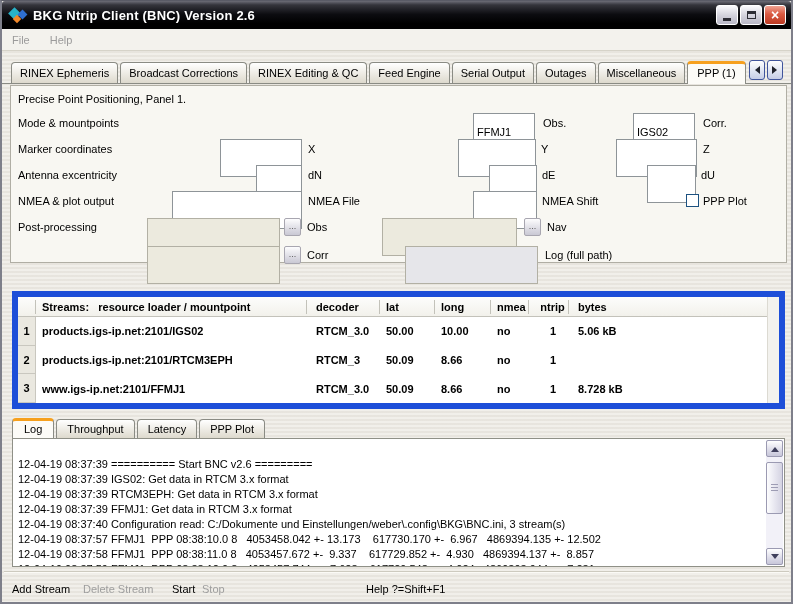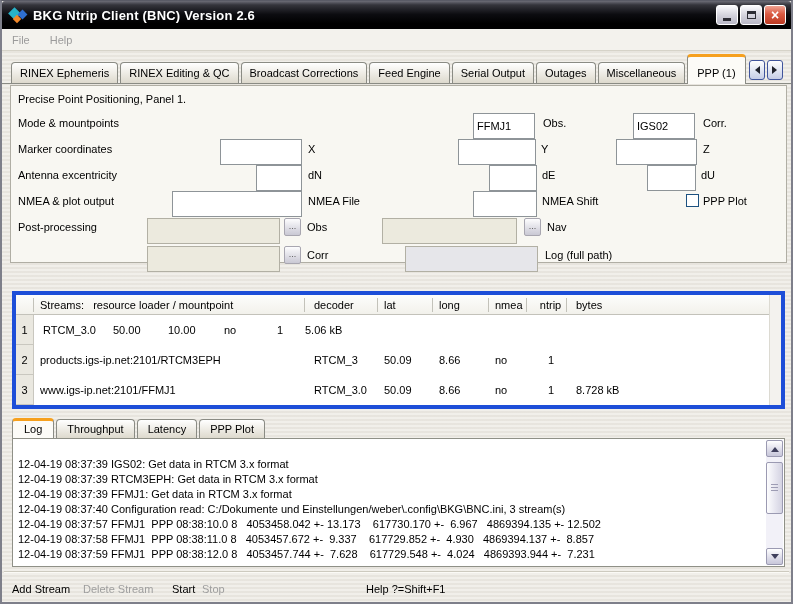--- a/index.html
+++ b/index.html
@@ -64,42 +64,42 @@
     font-size:11px; color:#000;
     padding:4px 8px 4px;
     background:linear-gradient(180deg,#ffffff 0%,#f0eee8 45%,#ddd9cd 100%);
     border:1px solid #8a8b84; border-bottom:none;
     border-radius:4px 4px 0 0;
     margin-right:2px; white-space:nowrap; cursor:default;
   }
   .tab.active{
     background:#fcfbf7;
     border-top:3px solid #f6a01e;
-    padding:10px 9px 5px;
+    padding:3px 9px 5px;
     margin-bottom:-1px;
   }
   .tab-arrows{ position:absolute; right:8px; bottom:3px; display:flex; gap:2px; }
   .arrow-btn{
     width:16px; height:20px; border:1px solid #40549c; border-radius:3px;
     background:linear-gradient(180deg,#ffffff,#dfe4f2 55%,#c6cde6);
     display:flex; align-items:center; justify-content:center; cursor:default;
   }
   .tri-left{ width:0; height:0; border:4px solid transparent; border-right:5px solid #20222c; margin-left:-3px; }
   .tri-right{ width:0; height:0; border:4px solid transparent; border-left:5px solid #20222c; margin-right:-3px; }
 
   
   .groupbox{
     position:absolute; left:8px; top:84px; width:777px; height:178px;
     background:#f8f7f2; border:1px solid #b0aea4;
   }
   .gb-title{ position:absolute; left:7px; top:7px; font-size:11px; }
   .lbl{ position:absolute; font-size:11px; line-height:20px; white-space:nowrap; }
   .inp{
     position:absolute; height:20px; border:1px solid #8e9498; background:#fff;
-    font-family:"Liberation Sans", sans-serif; font-size:11px; padding:12px 3px;
+    font-family:"Liberation Sans", sans-serif; font-size:11px; padding:18px 3px;
   }
   .inp.dis{ background:#eceade; border-color:#b2b0a4; height:18px; }
   .inp.dis2{ background:#e6e6ea; border-color:#b2b0a4; height:18px; }
   .combo{
     position:absolute; left:170px; top:27px; width:128px; height:20px;
     border:1px solid #8e9498; background:#fff; font-size:11px;
   }
   .combo .combo-text{ position:absolute; left:4px; top:3px; }
   .combo .combo-btn{
     position:absolute; right:1px; top:1px; width:17px; height:16px;
@@ -115,22 +115,22 @@
     font-size:9px; color:#555; text-align:center; line-height:14px; cursor:default;
   }
   .checkbox{
     position:absolute; width:13px; height:13px; background:#fff;
     border:1px solid #1c5180;
   }
 
   
   .table{
     position:absolute; left:10px; top:290px; width:773px; height:118px;
-    background:#fff; border:4px solid #1d4ed8;
-    display:flex; flex-direction:column; font-size:11px;
+    background:#fff; border:6px solid #1d4ed8;
+    display:flex; flex-direction:column; font-size:11px;font-weight:bold;
   }
   .thead{
     display:flex; height:20px; background:linear-gradient(180deg,#fdfdfc,#f2f1eb);
     border-bottom:1px solid #c3c2ba; align-items:center;
   }
   .th{ height:14px; line-height:14px; border-right:1px solid #c3c2ba; white-space:pre; }
   .trow{ display:flex; flex:1; align-items:center; }
   .td{ white-space:pre; }
   .c-num{ width:18px; text-align:center; }
   .trow .c-num{
@@ -216,22 +216,22 @@
       </div>
     </div>
 
     <div class="menubar">
       <span>File</span>
       <span>Help</span>
     </div>
 
     <div class="tabstrip">
       <div class="tab">RINEX Ephemeris</div>
+      <div class="tab">Broadcast Corrections</div>
       <div class="tab">RINEX Editing &amp; QC</div>
-      <div class="tab">Broadcast Corrections</div>
       <div class="tab">Feed Engine</div>
       <div class="tab">Serial Output</div>
       <div class="tab">Outages</div>
       <div class="tab">Miscellaneous</div>
       <div class="tab active">PPP (1)</div>
       <div class="tab-arrows">
         <div class="arrow-btn">
             <span class="tri-left"></span>
           </div>
         <div class="arrow-btn">
@@ -294,20 +294,21 @@
         <div class="th c-mount td">Streams:   resource loader / mountpoint</div>
         <div class="th c-dec">decoder</div>
         <div class="th c-lat">lat</div>
         <div class="th c-long">long</div>
         <div class="th c-nmea">nmea</div>
         <div class="th c-ntrip">ntrip</div>
         <div class="th c-bytes">bytes</div>
       </div>
       <div class="trow">
         <div class="td c-num">1</div>
+        <div class="td c-mount">products.igs-ip.net:2101/IGS02</div>
         <div class="td c-dec">RTCM_3.0</div>
         <div class="td c-lat">50.00</div>
         <div class="td c-long">10.00</div>
         <div class="td c-nmea">no</div>
         <div class="td c-ntrip">1</div>
         <div class="td c-bytes">5.06 kB</div>
       </div>
       <div class="trow">
         <div class="td c-num">2</div>
         <div class="td c-mount">products.igs-ip.net:2101/RTCM3EPH</div>
@@ -332,20 +333,21 @@
 
     <div class="logtabs">
       <div class="tab active">Log</div>
       <div class="tab">Throughput</div>
       <div class="tab">Latency</div>
       <div class="tab">PPP Plot</div>
     </div>
 
     <div class="logbox">
       <div class="logtext">
+        <div class="logline">12-04-19 08:37:39 ========== Start BNC v2.6 =========</div>
         <div class="logline">12-04-19 08:37:39 IGS02: Get data in RTCM 3.x format</div>
         <div class="logline">12-04-19 08:37:39 RTCM3EPH: Get data in RTCM 3.x format</div>
         <div class="logline">12-04-19 08:37:39 FFMJ1: Get data in RTCM 3.x format</div>
         <div class="logline">12-04-19 08:37:40 Configuration read: C:/Dokumente und Einstellungen/weber\.config\BKG\BNC.ini, 3 stream(s)</div>
         <div class="logline">12-04-19 08:37:57 FFMJ1  PPP 08:38:10.0 8   4053458.042 +- 13.173    617730.170 +-  6.967   4869394.135 +- 12.502</div>
         <div class="logline">12-04-19 08:37:58 FFMJ1  PPP 08:38:11.0 8   4053457.672 +-  9.337    617729.852 +-  4.930   4869394.137 +-  8.857</div>
         <div class="logline">12-04-19 08:37:59 FFMJ1  PPP 08:38:12.0 8   4053457.744 +-  7.628    617729.548 +-  4.024   4869393.944 +-  7.231</div>
       </div>
       <div class="sb">
         <div class="sb-btn sb-up">

